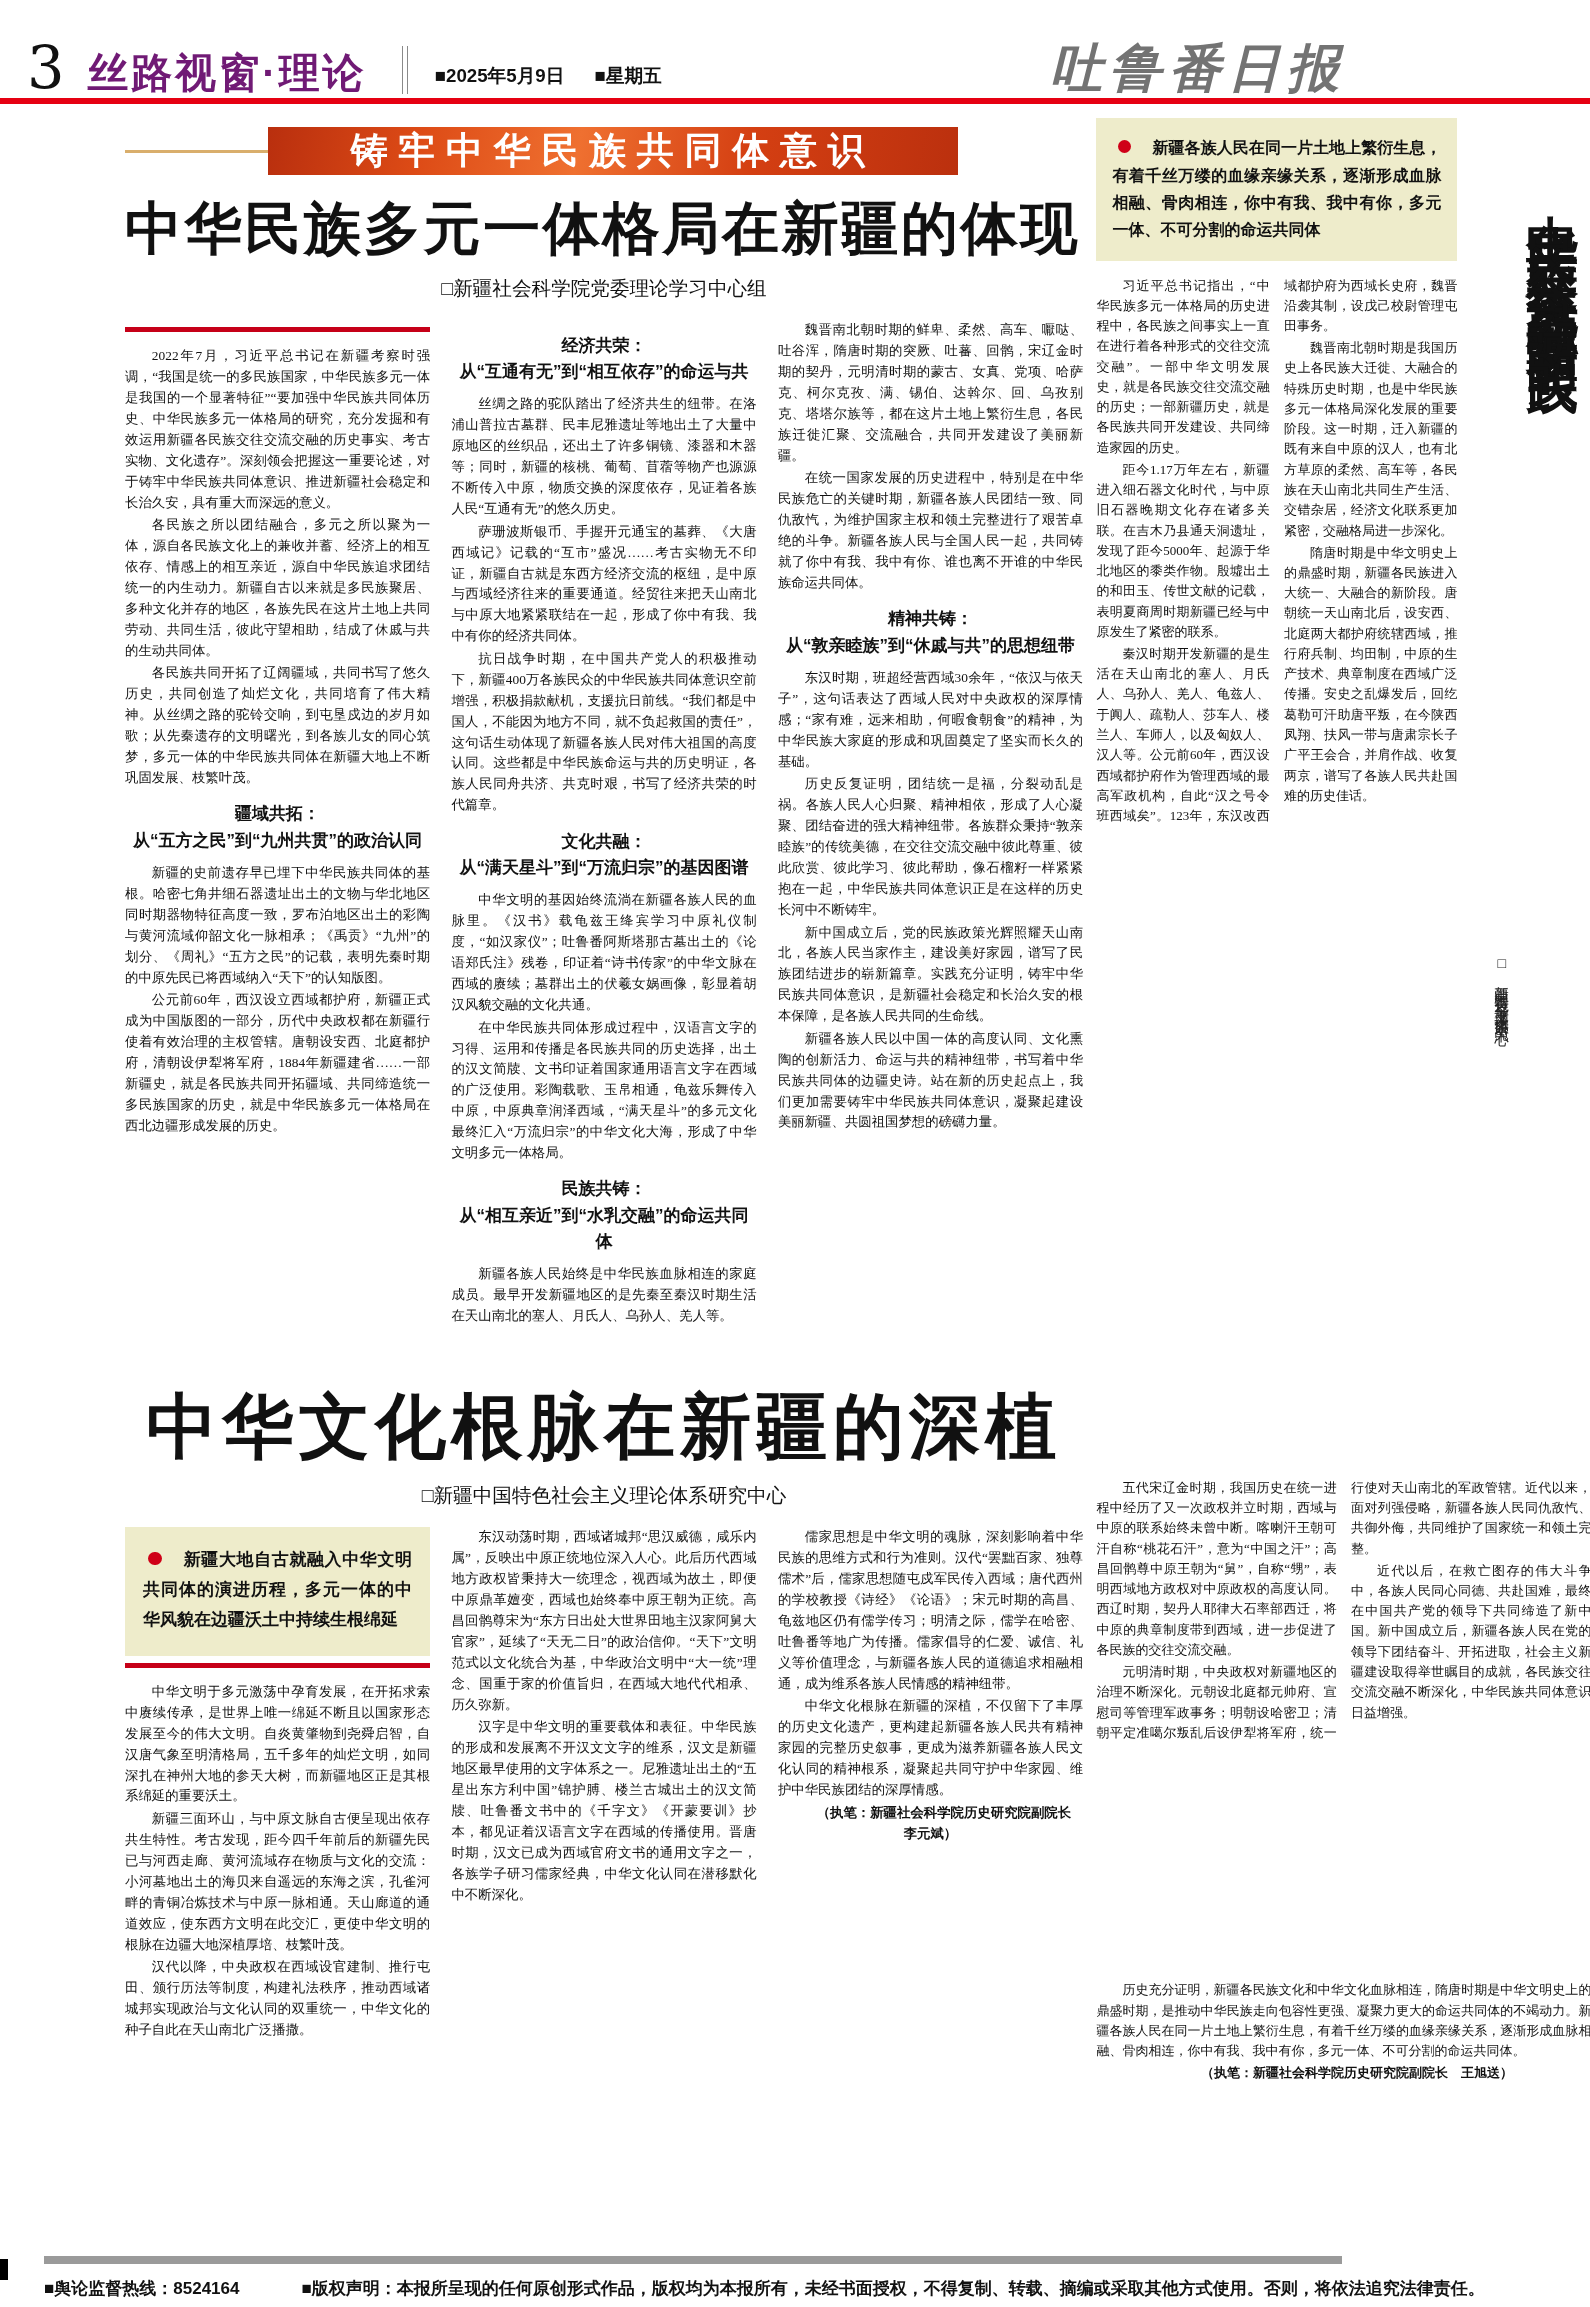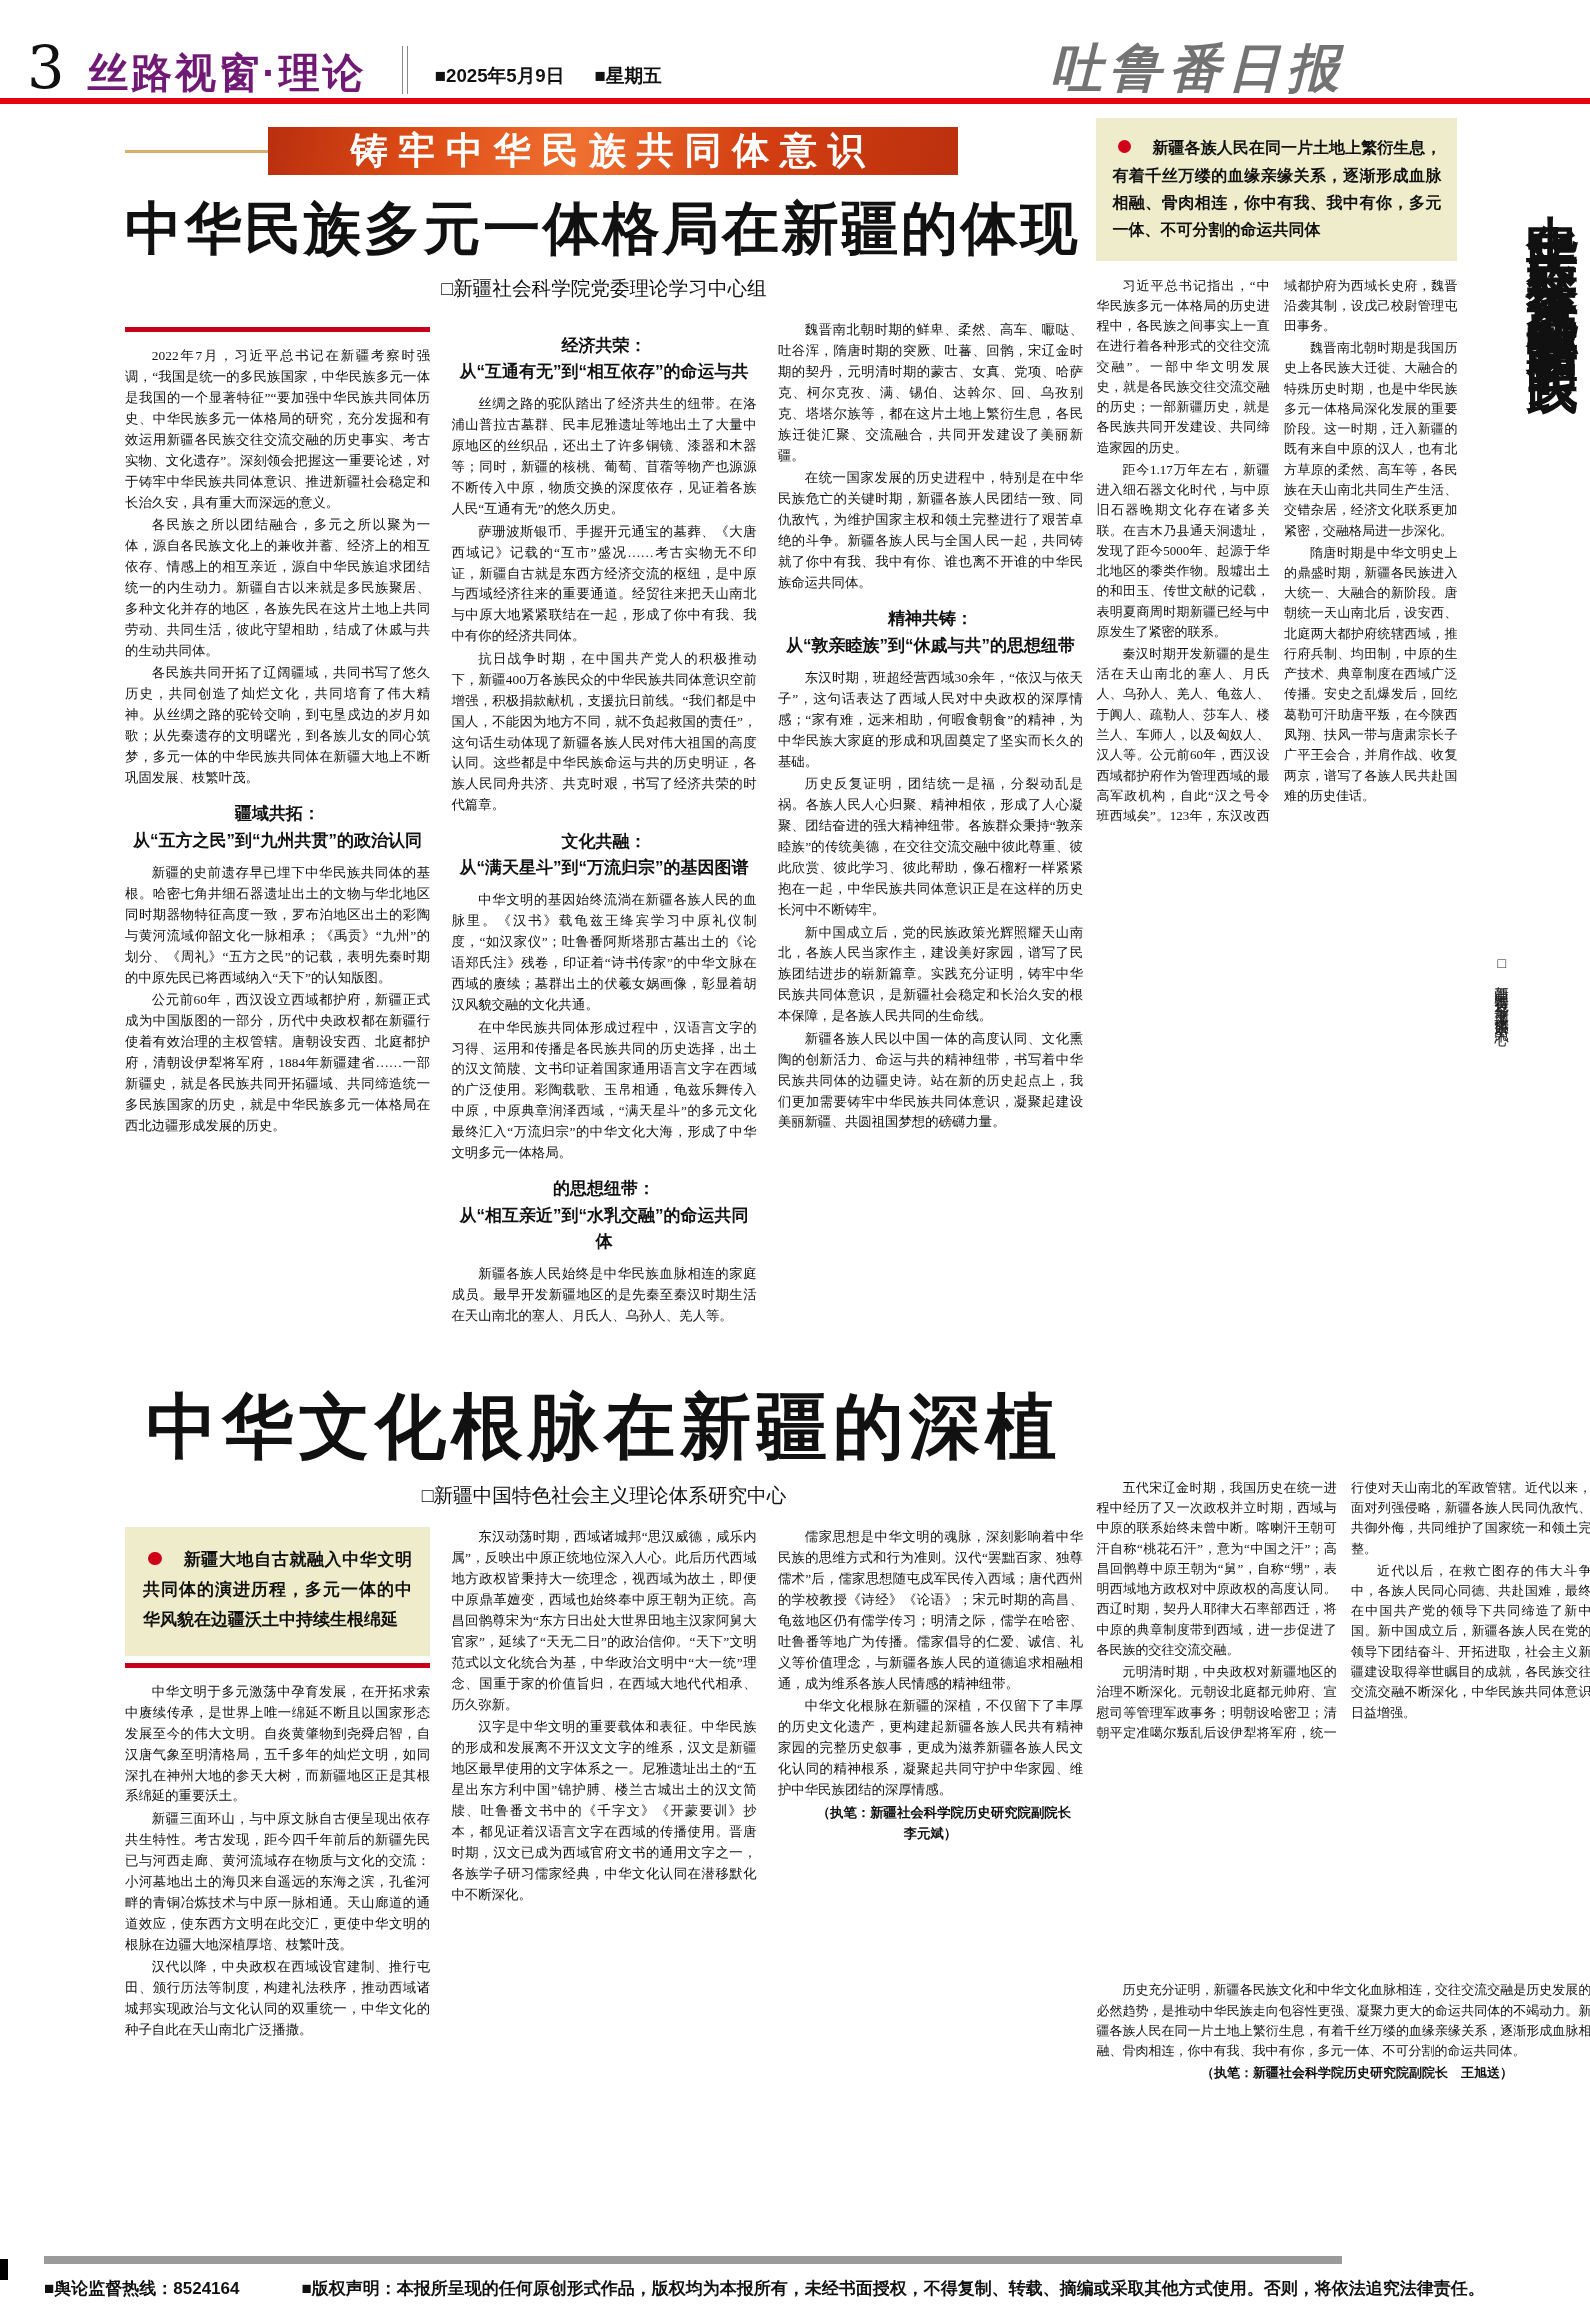--- a/index.html
+++ b/index.html
@@ -109,21 +109,21 @@
           <p>丝绸之路的驼队踏出了经济共生的纽带。在洛浦山普拉古墓群、民丰尼雅遗址等地出土了大量中原地区的丝织品，还出土了许多铜镜、漆器和木器等；同时，新疆的核桃、葡萄、苜蓿等物产也源源不断传入中原，物质交换的深度依存，见证着各族人民“互通有无”的悠久历史。</p>
           <p>萨珊波斯银币、手握开元通宝的墓葬、《大唐西域记》记载的“互市”盛况……考古实物无不印证，新疆自古就是东西方经济交流的枢纽，是中原与西域经济往来的重要通道。经贸往来把天山南北与中原大地紧紧联结在一起，形成了你中有我、我中有你的经济共同体。</p>
           <p>抗日战争时期，在中国共产党人的积极推动下，新疆400万各族民众的中华民族共同体意识空前增强，积极捐款献机，支援抗日前线。“我们都是中国人，不能因为地方不同，就不负起救国的责任”，这句话生动体现了新疆各族人民对伟大祖国的高度认同。这些都是中华民族命运与共的历史明证，各族人民同舟共济、共克时艰，书写了经济共荣的时代篇章。</p>
           <div class="subhead">
             <span>文化共融：</span><br>
             <span>从“满天星斗”到“万流归宗”的基因图谱</span>
           </div>
           <p>中华文明的基因始终流淌在新疆各族人民的血脉里。《汉书》载龟兹王绛宾学习中原礼仪制度，“如汉家仪”；吐鲁番阿斯塔那古墓出土的《论语郑氏注》残卷，印证着“诗书传家”的中华文脉在西域的赓续；墓群出土的伏羲女娲画像，彰显着胡汉风貌交融的文化共通。</p>
           <p>在中华民族共同体形成过程中，汉语言文字的习得、运用和传播是各民族共同的历史选择，出土的汉文简牍、文书印证着国家通用语言文字在西域的广泛使用。彩陶载歌、玉帛相通，龟兹乐舞传入中原，中原典章润泽西域，“满天星斗”的多元文化最终汇入“万流归宗”的中华文化大海，形成了中华文明多元一体格局。</p>
           <div class="subhead">
-            <span>的思想纽带：</span><br>
+            <span>民族共铸：</span><br>
             <span>从“相互亲近”到“水乳交融”的命运共同体</span>
           </div>
           <p>新疆各族人民始终是中华民族血脉相连的家庭成员。最早开发新疆地区的是先秦至秦汉时期生活在天山南北的塞人、月氏人、乌孙人、羌人等。</p>
         </div>
 
         <div class="col">
           <p>魏晋南北朝时期的鲜卑、柔然、高车、嚈哒、吐谷浑，隋唐时期的突厥、吐蕃、回鹘，宋辽金时期的契丹，元明清时期的蒙古、女真、党项、哈萨克、柯尔克孜、满、锡伯、达斡尔、回、乌孜别克、塔塔尔族等，都在这片土地上繁衍生息，各民族迁徙汇聚、交流融合，共同开发建设了美丽新疆。</p>
           <p>在统一国家发展的历史进程中，特别是在中华民族危亡的关键时期，新疆各族人民团结一致、同仇敌忾，为维护国家主权和领土完整进行了艰苦卓绝的斗争。新疆各族人民与全国人民一起，共同铸就了你中有我、我中有你、谁也离不开谁的中华民族命运共同体。</p>
           <div class="subhead">
             <span>精神共铸：</span><br>
@@ -183,21 +183,21 @@
         <h1 class="v-headline">中华民族交往交流交融在新疆的实践</h1>
       </div>
     </div>
 
     <div class="a3-bodyB">
       <p>五代宋辽金时期，我国历史在统一进程中经历了又一次政权并立时期，西域与中原的联系始终未曾中断。喀喇汗王朝可汗自称“桃花石汗”，意为“中国之汗”；高昌回鹘尊中原王朝为“舅”，自称“甥”，表明西域地方政权对中原政权的高度认同。西辽时期，契丹人耶律大石率部西迁，将中原的典章制度带到西域，进一步促进了各民族的交往交流交融。</p>
       <p>元明清时期，中央政权对新疆地区的治理不断深化。元朝设北庭都元帅府、宣慰司等管理军政事务；明朝设哈密卫；清朝平定准噶尔叛乱后设伊犁将军府，统一行使对天山南北的军政管辖。近代以来，面对列强侵略，新疆各族人民同仇敌忾、共御外侮，共同维护了国家统一和领土完整。</p>
       <p>近代以后，在救亡图存的伟大斗争中，各族人民同心同德、共赴国难，最终在中国共产党的领导下共同缔造了新中国。新中国成立后，新疆各族人民在党的领导下团结奋斗、开拓进取，社会主义新疆建设取得举世瞩目的成就，各民族交往交流交融不断深化，中华民族共同体意识日益增强。</p>
     </div>
     <div class="a3-wide">
-      <p>历史充分证明，新疆各民族文化和中华文化血脉相连，交往交流交融是历史发展的必然趋势，是推动中华民族走向包容性更强、凝聚力更大的命运共同体的不竭动力。新疆各族人民在同一片土地上繁衍生息，有着千丝万缕的血缘亲缘关系，逐渐形成血脉相融、骨肉相连，你中有我、我中有你，多元一体、不可分割的命运共同体。</p>
+      <p>历史充分证明，新疆各民族文化和中华文化血脉相连，隋唐时期是中华文明史上的鼎盛时期，是推动中华民族走向包容性更强、凝聚力更大的命运共同体的不竭动力。新疆各族人民在同一片土地上繁衍生息，有着千丝万缕的血缘亲缘关系，逐渐形成血脉相融、骨肉相连，你中有我、我中有你，多元一体、不可分割的命运共同体。</p>
       <p class="sig">（执笔：新疆社会科学院历史研究院副院长　王旭送）</p>
     </div>
   </aside>
 
 </main>
 
 <footer class="footer">
   <div class="gray-rule"></div>
   <div class="footer-text">
     <span>■舆论监督热线：8524164</span>

